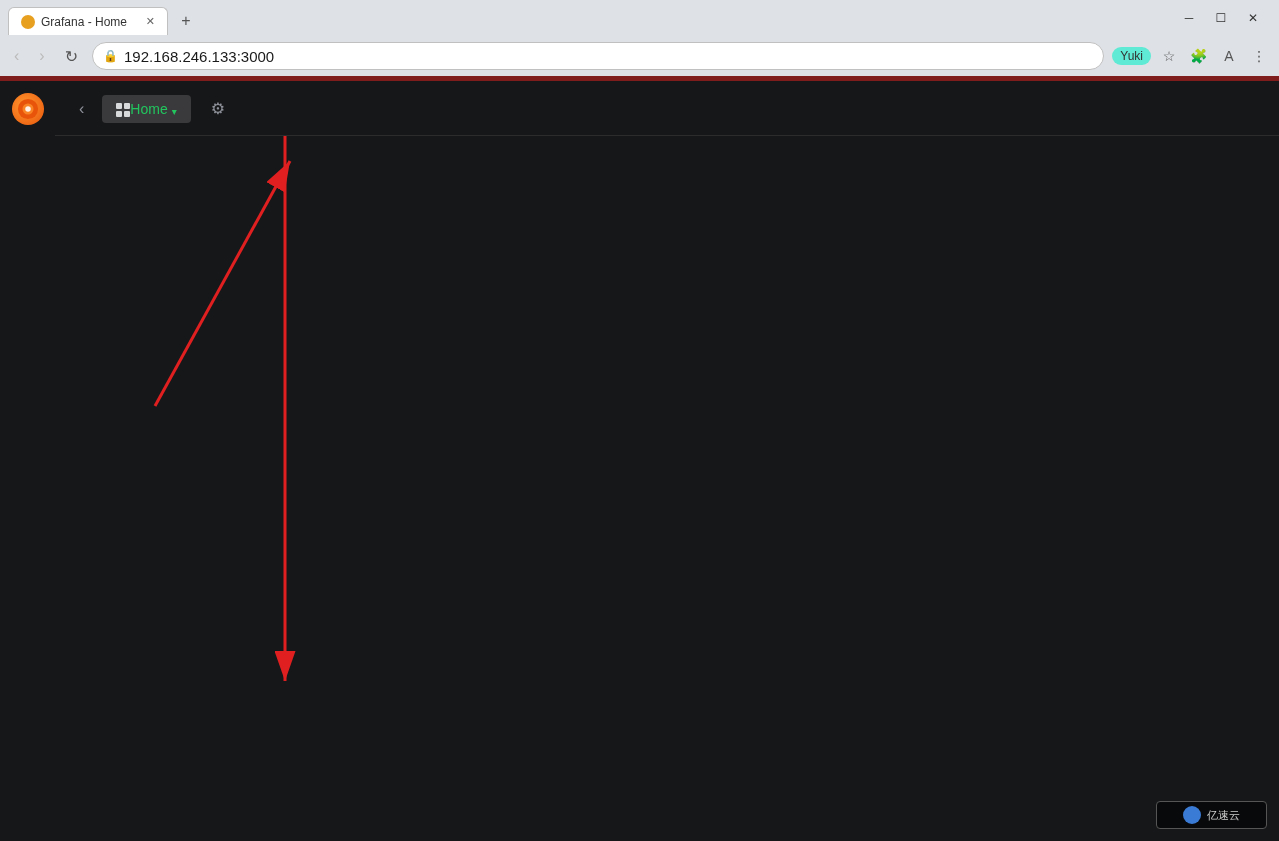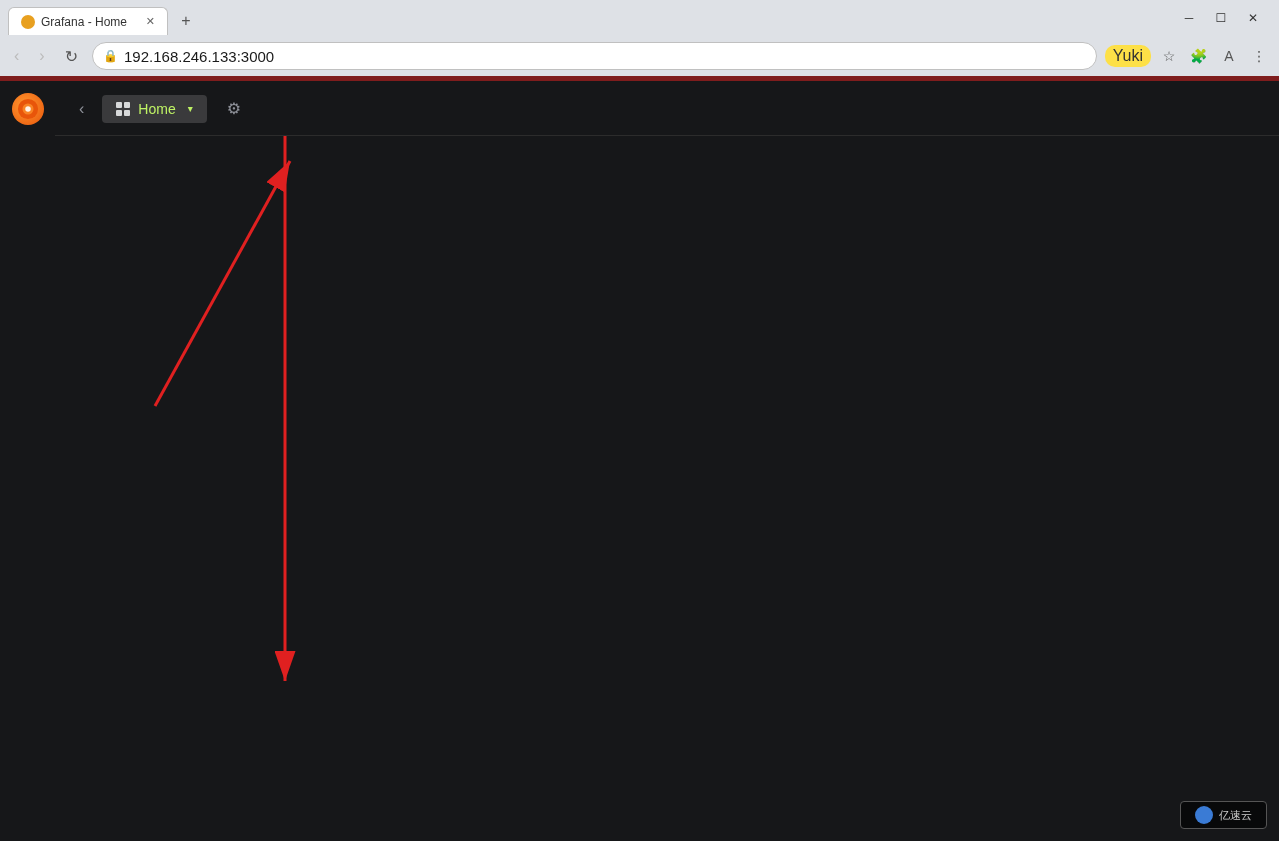--- a/index.html
+++ b/index.html
@@ -129,24 +129,24 @@
       display: flex;
       align-items: center;
       justify-content: center;
       font-size: 14px;
       color: #555;
       cursor: pointer;
       background: none;
       border: none;
     }
     .user-chip {
-      background: #fde047;
+      background: #5eead4;
       border-radius: 10px;
       padding: 2px 8px;
-      font-size: 16px;
+      font-size: 12px;
       color: #333;
     }
 
     
     .grafana-app {
       display: flex;
       width: 100%;
       height: calc(841px - 76px);
       background: #161719;
     }
@@ -164,25 +164,25 @@
     .topbar-collapse-btn {
       background: none;
       border: none;
       color: #8e9199;
       font-size: 16px;
       cursor: pointer;
       padding: 4px 8px;
     }
     .topbar-home-btn {
       display: flex;
-      align-items: center;
-      gap: 8px;
+      align-items: flex-end;
+      gap: 0;
       background: #3a3a3c;
       border: none;
-      color: #bef264;
+      color: #22c55e;
       font-size: 14px;
       cursor: pointer;
       padding: 6px 14px;
       border-radius: 4px;
     }
     .home-grid-icon {
       display: grid;
       grid-template-columns: 1fr 1fr;
       gap: 2px;
       width: 14px;
@@ -203,21 +203,21 @@
     }
 
     
     .watermark {
       position: absolute;
       bottom: 12px;
       right: 12px;
       background: rgba(0,0,0,0.6);
       border: 1px solid #555;
       border-radius: 4px;
-      padding: 4px 14px;
+      padding: 4px 26px;
       color: #ccc;
       font-size: 11px;
       display: flex;
       align-items: center;
       gap: 6px;
     }
     .watermark-icon {
       width: 18px;
       height: 18px;
       background: #3a7bd5;

